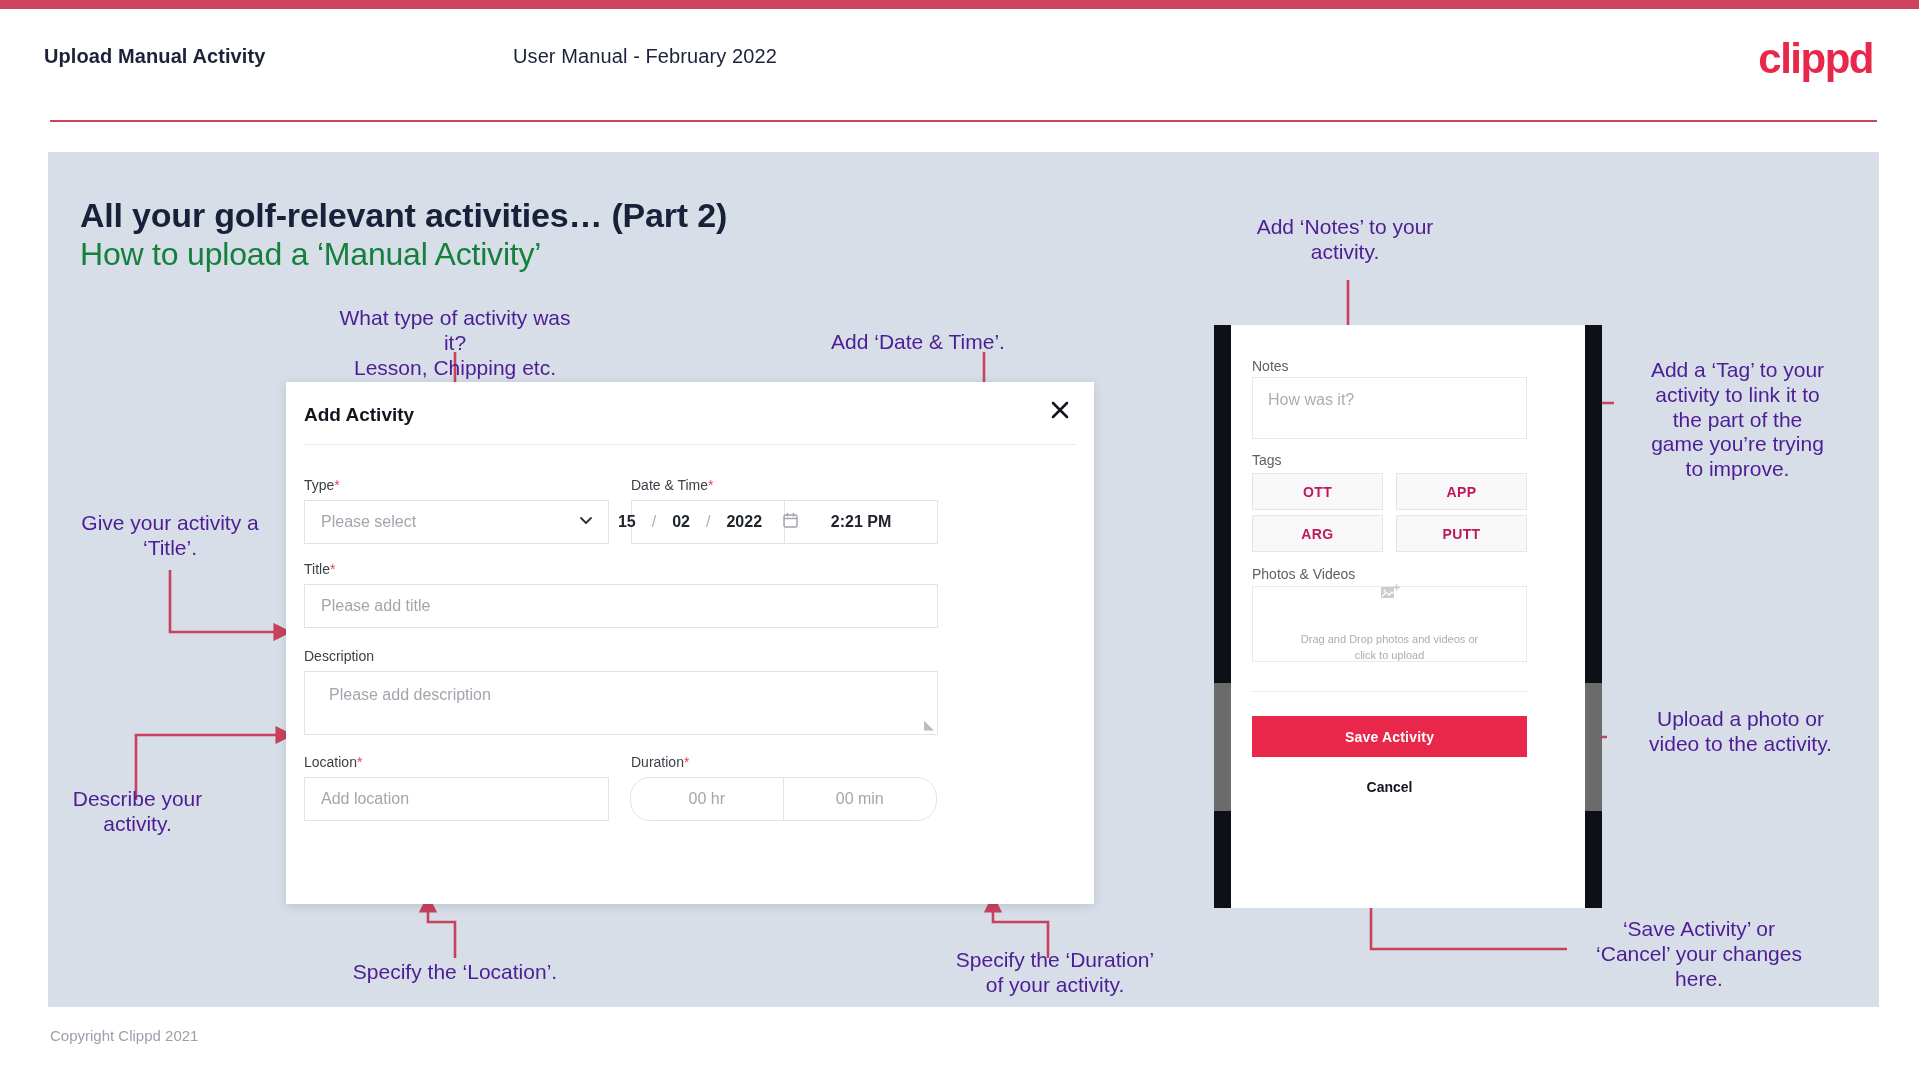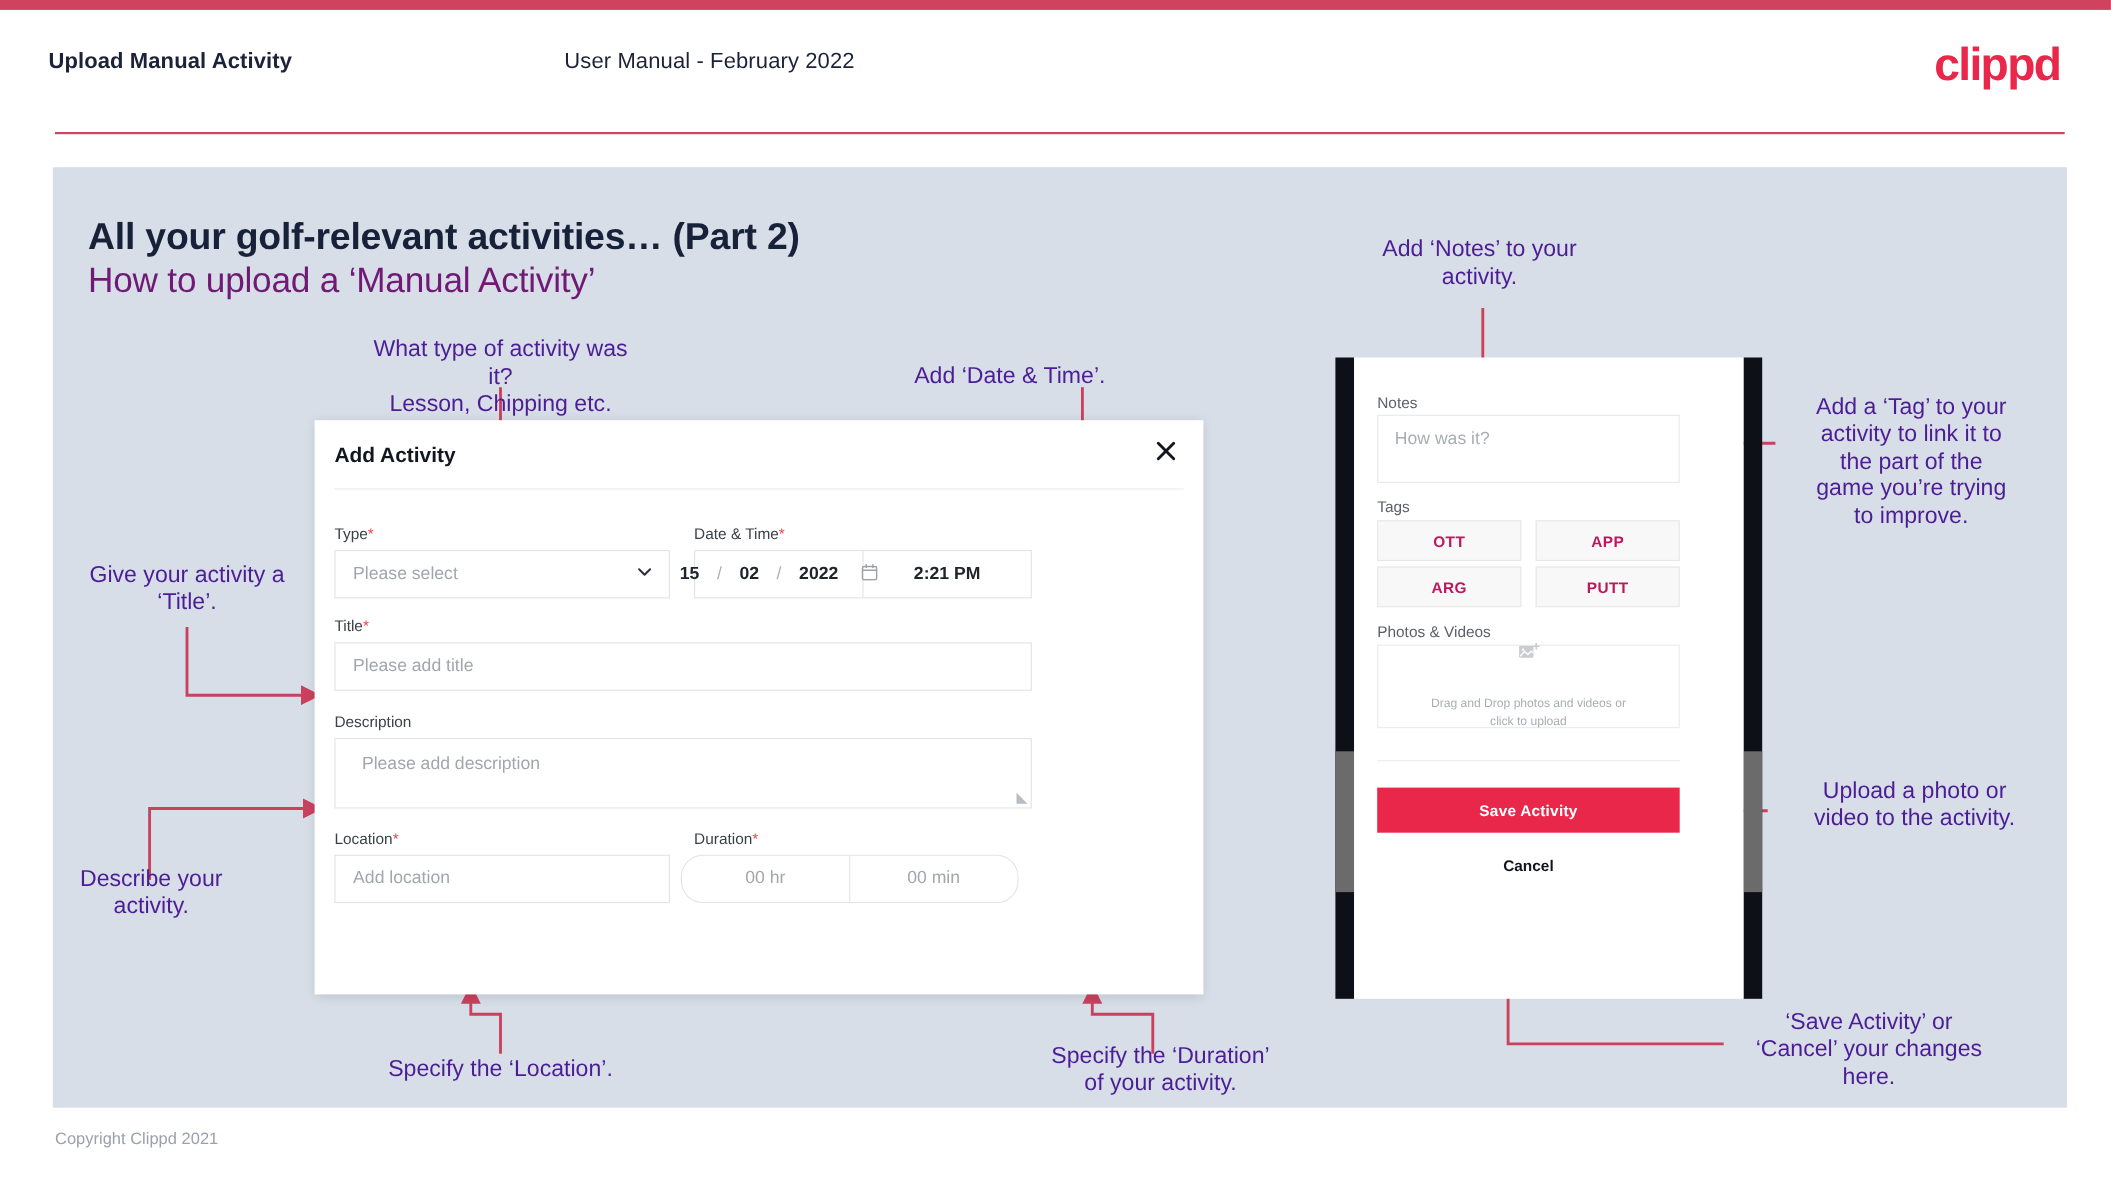--- a/index.html
+++ b/index.html
@@ -42,21 +42,21 @@
     width: 1831px; height: 855px;
     background: #d7dee8;
   }
 
   .title1 {
     position: absolute; left: 80px; top: 196px;
     font-size: 34px; font-weight: 700; color: #18213a; letter-spacing: -.2px;
   }
   .title2 {
     position: absolute; left: 80px; top: 236px;
-    font-size: 32px; font-weight: 400; color: #701a75; letter-spacing: -.2px;
+    font-size: 32px; font-weight: 400; color: #15803d; letter-spacing: -.2px;
   }
 
   .copyright {
     position: absolute; left: 50px; top: 1027px;
     font-size: 15px; color: #9aa1ab;
   }
 
   
   .anno {
     position: absolute;
@@ -330,21 +330,21 @@
     <div class="fld-label" style="left:18px; top:372px;">
       <span>Location</span><span class="req">*</span>
     </div>
     <div class="inp" style="left:18px; top:395px; width:305px; height:44px;">
       <span class="ph">Add location</span>
     </div>
 
     <div class="fld-label" style="left:345px; top:372px;">
       <span>Duration</span><span class="req">*</span>
     </div>
-    <div class="dur-wrap" style="left:333px; top:395px; width:307px; height:44px;border-radius:20px;">
+    <div class="dur-wrap" style="left:344px; top:395px; width:307px; height:44px;border-radius:20px;">
       <div class="dur-cell first">00 hr</div>
       <div class="dur-cell">00 min</div>
     </div>
   </div>
 
   <div class="phone">
     <div class="bezel l"></div>
     <div class="bezel-grey l"></div>
     <div class="bezel r"></div>
     <div class="bezel-grey r"></div>

